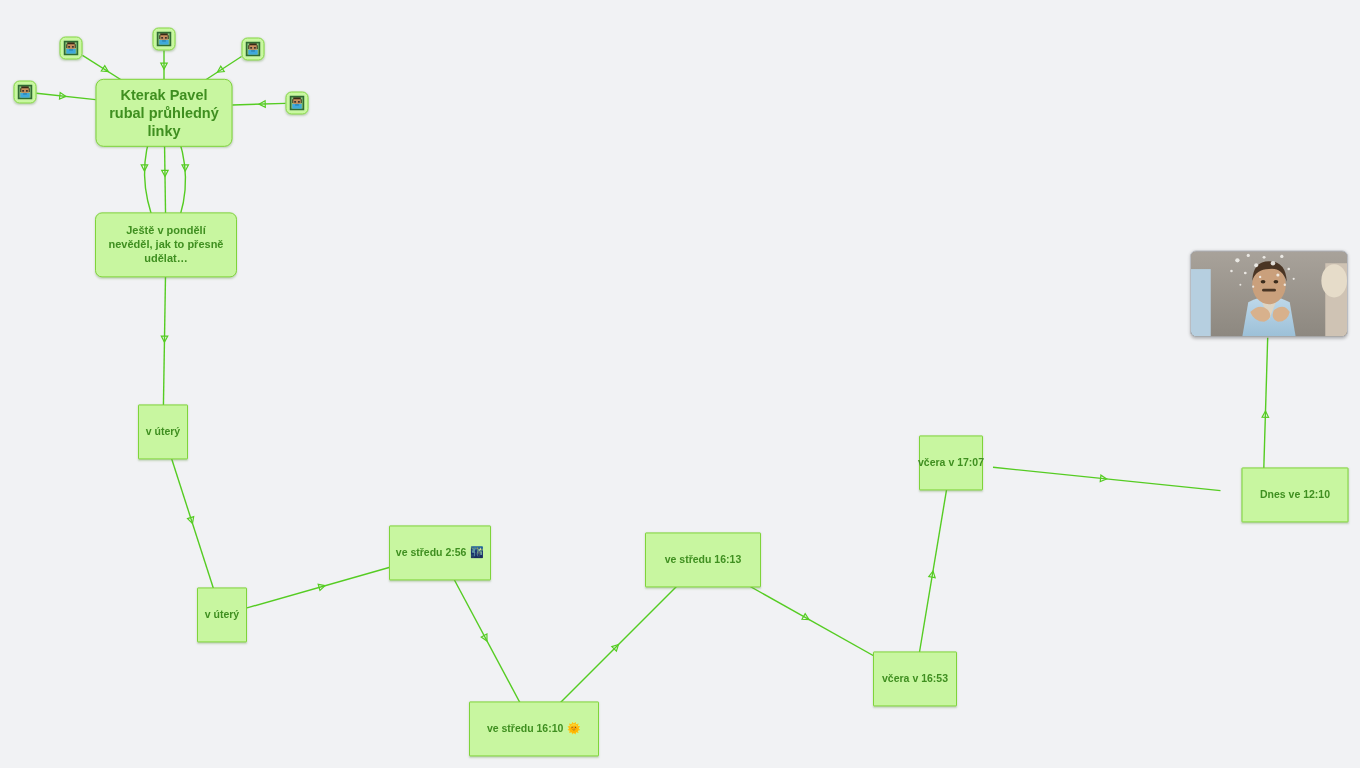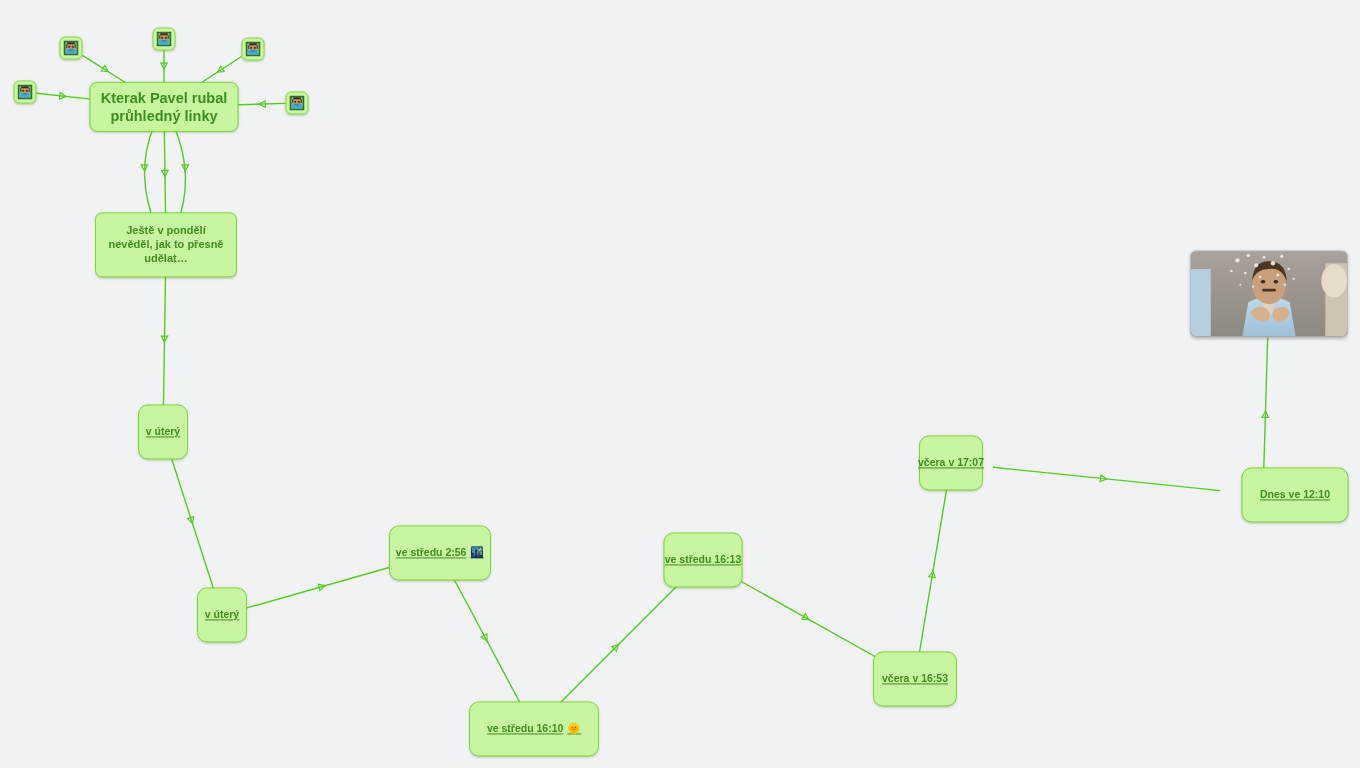--- a/index.html
+++ b/index.html
@@ -51,22 +51,21 @@
   }
   .node.multiline {
     font-size: 11px;
     padding: 11px 9px;
     white-space: normal;
     border-radius: 7px;
   }
   .node.small {
     font-size: 10.5px;
     padding: 20px 9px;
-    border-radius: 10px;
-    text-decoration: underline;
+    border-radius: 1px;
   }
   .node.avatar {
     padding: 0;
     width: 23px;
     height: 23px;
     border-radius: 6px;
     background: #c9f7a1;
     border: 1px solid #86d845;
   }
   .avatar-glyph {
@@ -165,21 +164,21 @@
       <g>
         <path d="M993.00,467.31 L1220.50,490.64" stroke="#55cc22" stroke-width="1.4" fill="none"></path>
       </g>
       <path d="M1106.75,478.97 L1100.91,475.13 L1100.25,481.55 Z" fill="none" stroke="#55cc22" stroke-width="1.2"></path>
       <g>
         <path d="M1263.31,484.50 L1267.70,337.50" stroke="#55cc22" stroke-width="1.4" fill="none"></path>
       </g>
       <path d="M1265.51,411.00 L1262.10,417.10 L1268.55,417.29 Z" fill="none" stroke="#55cc22" stroke-width="1.2"></path>
     </svg>
   <div id="node-layer">
-      <div class="node root" style="left: 164px; top: 107px; width: 149px; min-height: 38px;">
+      <div class="node root" style="left: 164px; top: 113px; width: 137px; min-height: 38px;">
         <span>Kterak Pavel rubal průhledný linky</span>
       </div>
       <div class="node avatar" style="left: 25px; top: 92px; width: 23px; height: 23px;">
         <span>
           <svg class="avatar-glyph" viewBox="0 0 16 16" xmlns="http://www.w3.org/2000/svg">
             <rect x="0" y="0" width="16" height="16" fill="#2f6b33"></rect>
             <rect x="2" y="2" width="12" height="12" fill="#8ec67a"></rect>
             <rect x="4" y="2" width="8" height="3" fill="#3a2a18"></rect>
             <rect x="4" y="4" width="8" height="5" fill="#c98f5e"></rect>
             <rect x="3" y="4" width="1" height="4" fill="#3a2a18"></rect>
@@ -265,21 +264,21 @@
         <span>v úterý</span>
       </div>
       <div class="node small" style="left: 440px; top: 553px; width: 102px; min-height: 21px;">
         <span>ve středu 2:56</span>
         <span class="emoji">🌃</span>
       </div>
       <div class="node small" style="left: 534px; top: 729px; width: 130px; min-height: 21px;">
         <span>ve středu 16:10</span>
         <span class="emoji">🌞</span>
       </div>
-      <div class="node small" style="left: 703px; top: 560px; width: 79px; min-height: 21px; align-items: flex-end;">
+      <div class="node small" style="left: 703px; top: 560px; width: 116px; min-height: 21px; align-items: flex-end;">
         <span>ve středu 16:13</span>
       </div>
       <div class="node small" style="left: 915px; top: 679px; width: 84px; min-height: 21px; align-items: center;">
         <span>včera v 16:53</span>
       </div>
       <div class="node small" style="left: 951px; top: 463px; width: 64px; min-height: 21px;">
         <span>včera v 17:07</span>
       </div>
       <div class="node small" style="left: 1263px; top: 495px; width: 107px; min-height: 21px; margin-left: 32px;">
         <span>Dnes ve 12:10</span>

